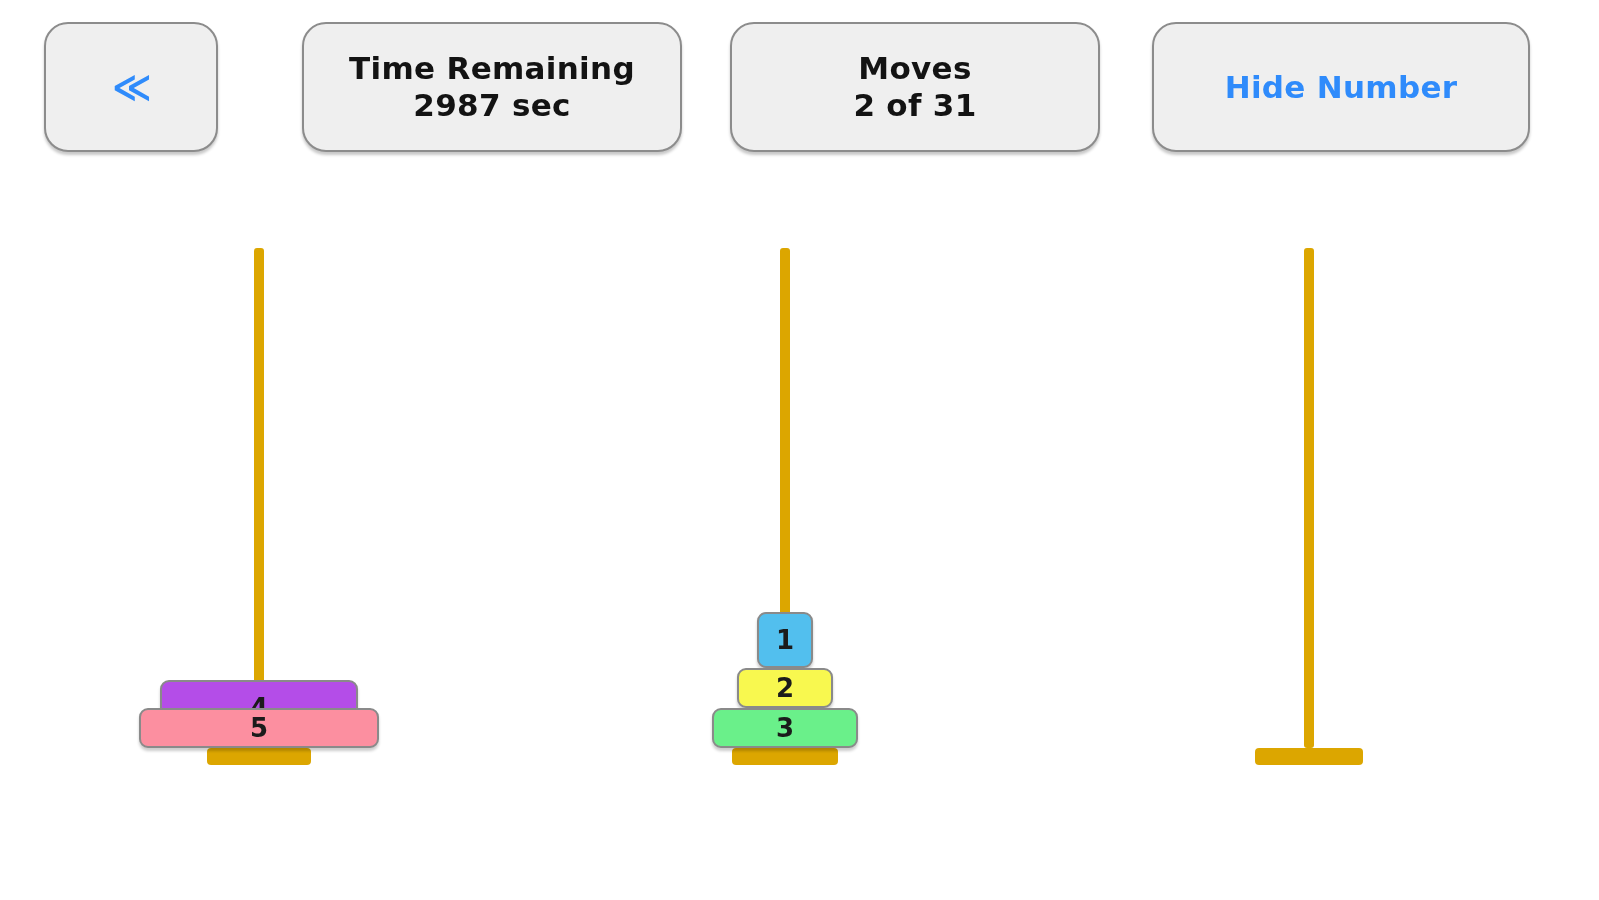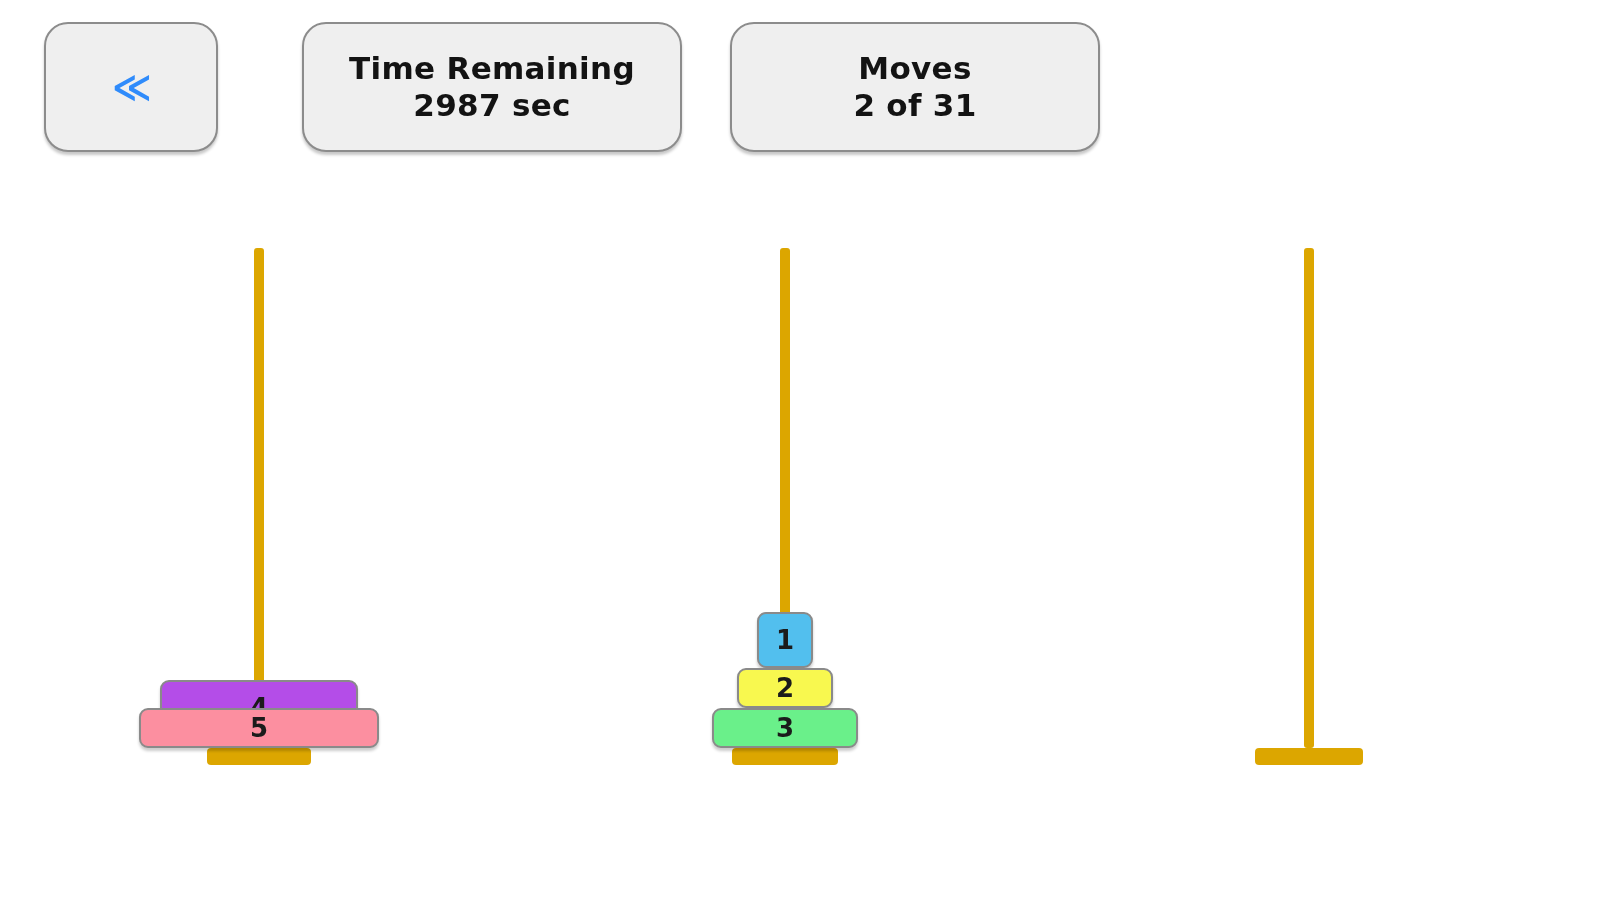--- a/index.html
+++ b/index.html
@@ -122,20 +122,23 @@
   <div class="tbtn" id="btn-time">
     <span class="line">Time Remaining</span>
     <span class="line">2987 sec</span>
   </div>
 
   <div class="tbtn" id="btn-moves">
     <span class="line">Moves</span>
     <span class="line">2 of 31</span>
   </div>
 
+  <div class="tbtn" id="btn-hide">
+    <span class="line blue">Hide Number</span>
+  </div>
 
 </div>
 
 <div id="board">
     <div class="peg-group" style="left: 259px;">
       <div class="rod" style="top: 68px; height: 500px; background: rgb(220, 166, 0);"></div>
       <div class="rod-base" style="width: 104px; left: -52px; background: rgb(220, 166, 0);"></div>
       <div class="disk" style="width: 198px; height: 56px; left: -99px; top: 500px; background: rgb(180, 77, 232); border-color: rgb(138, 138, 138);">
         <span class="dlabel">4</span>
       </div>

